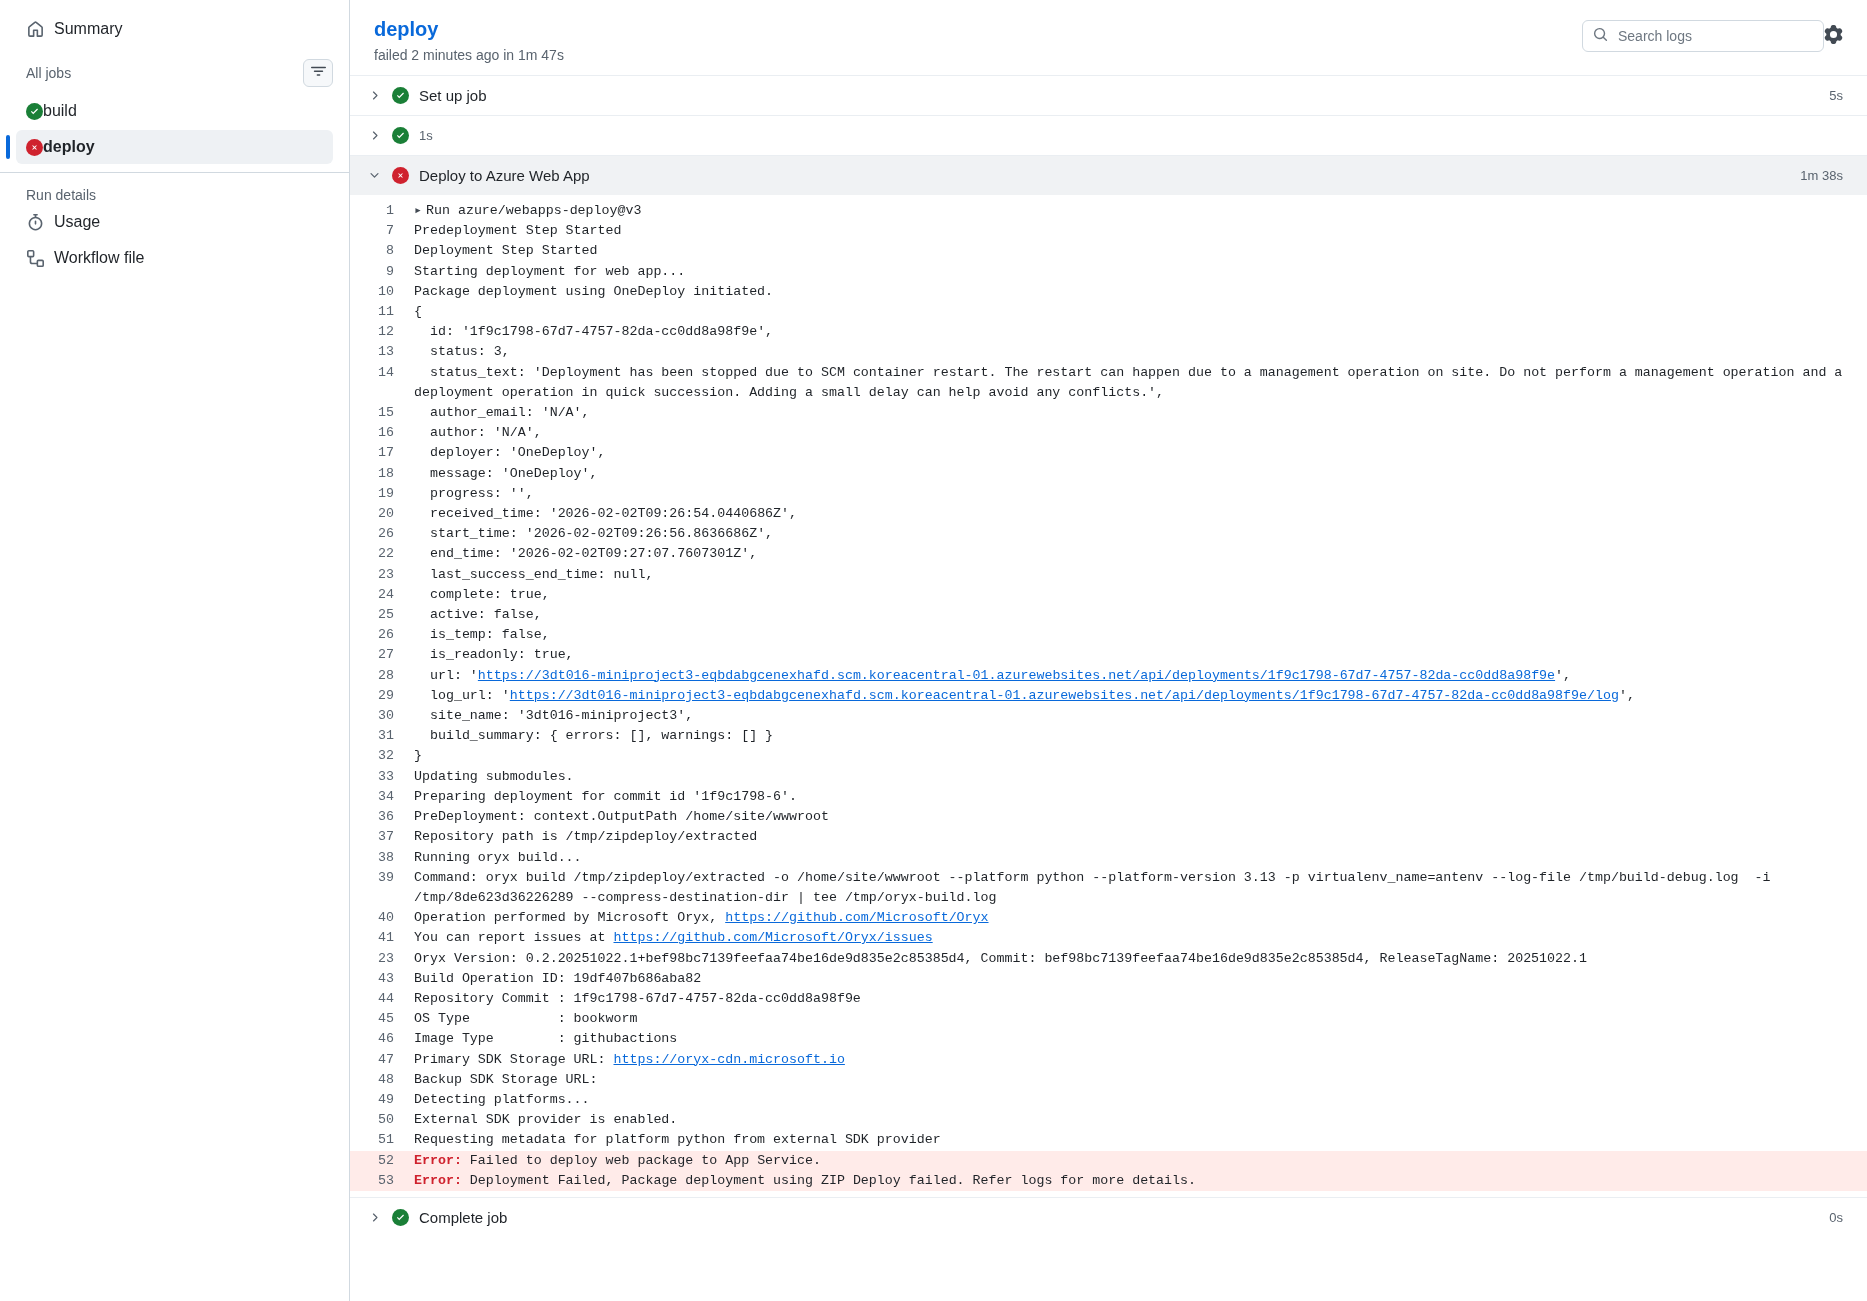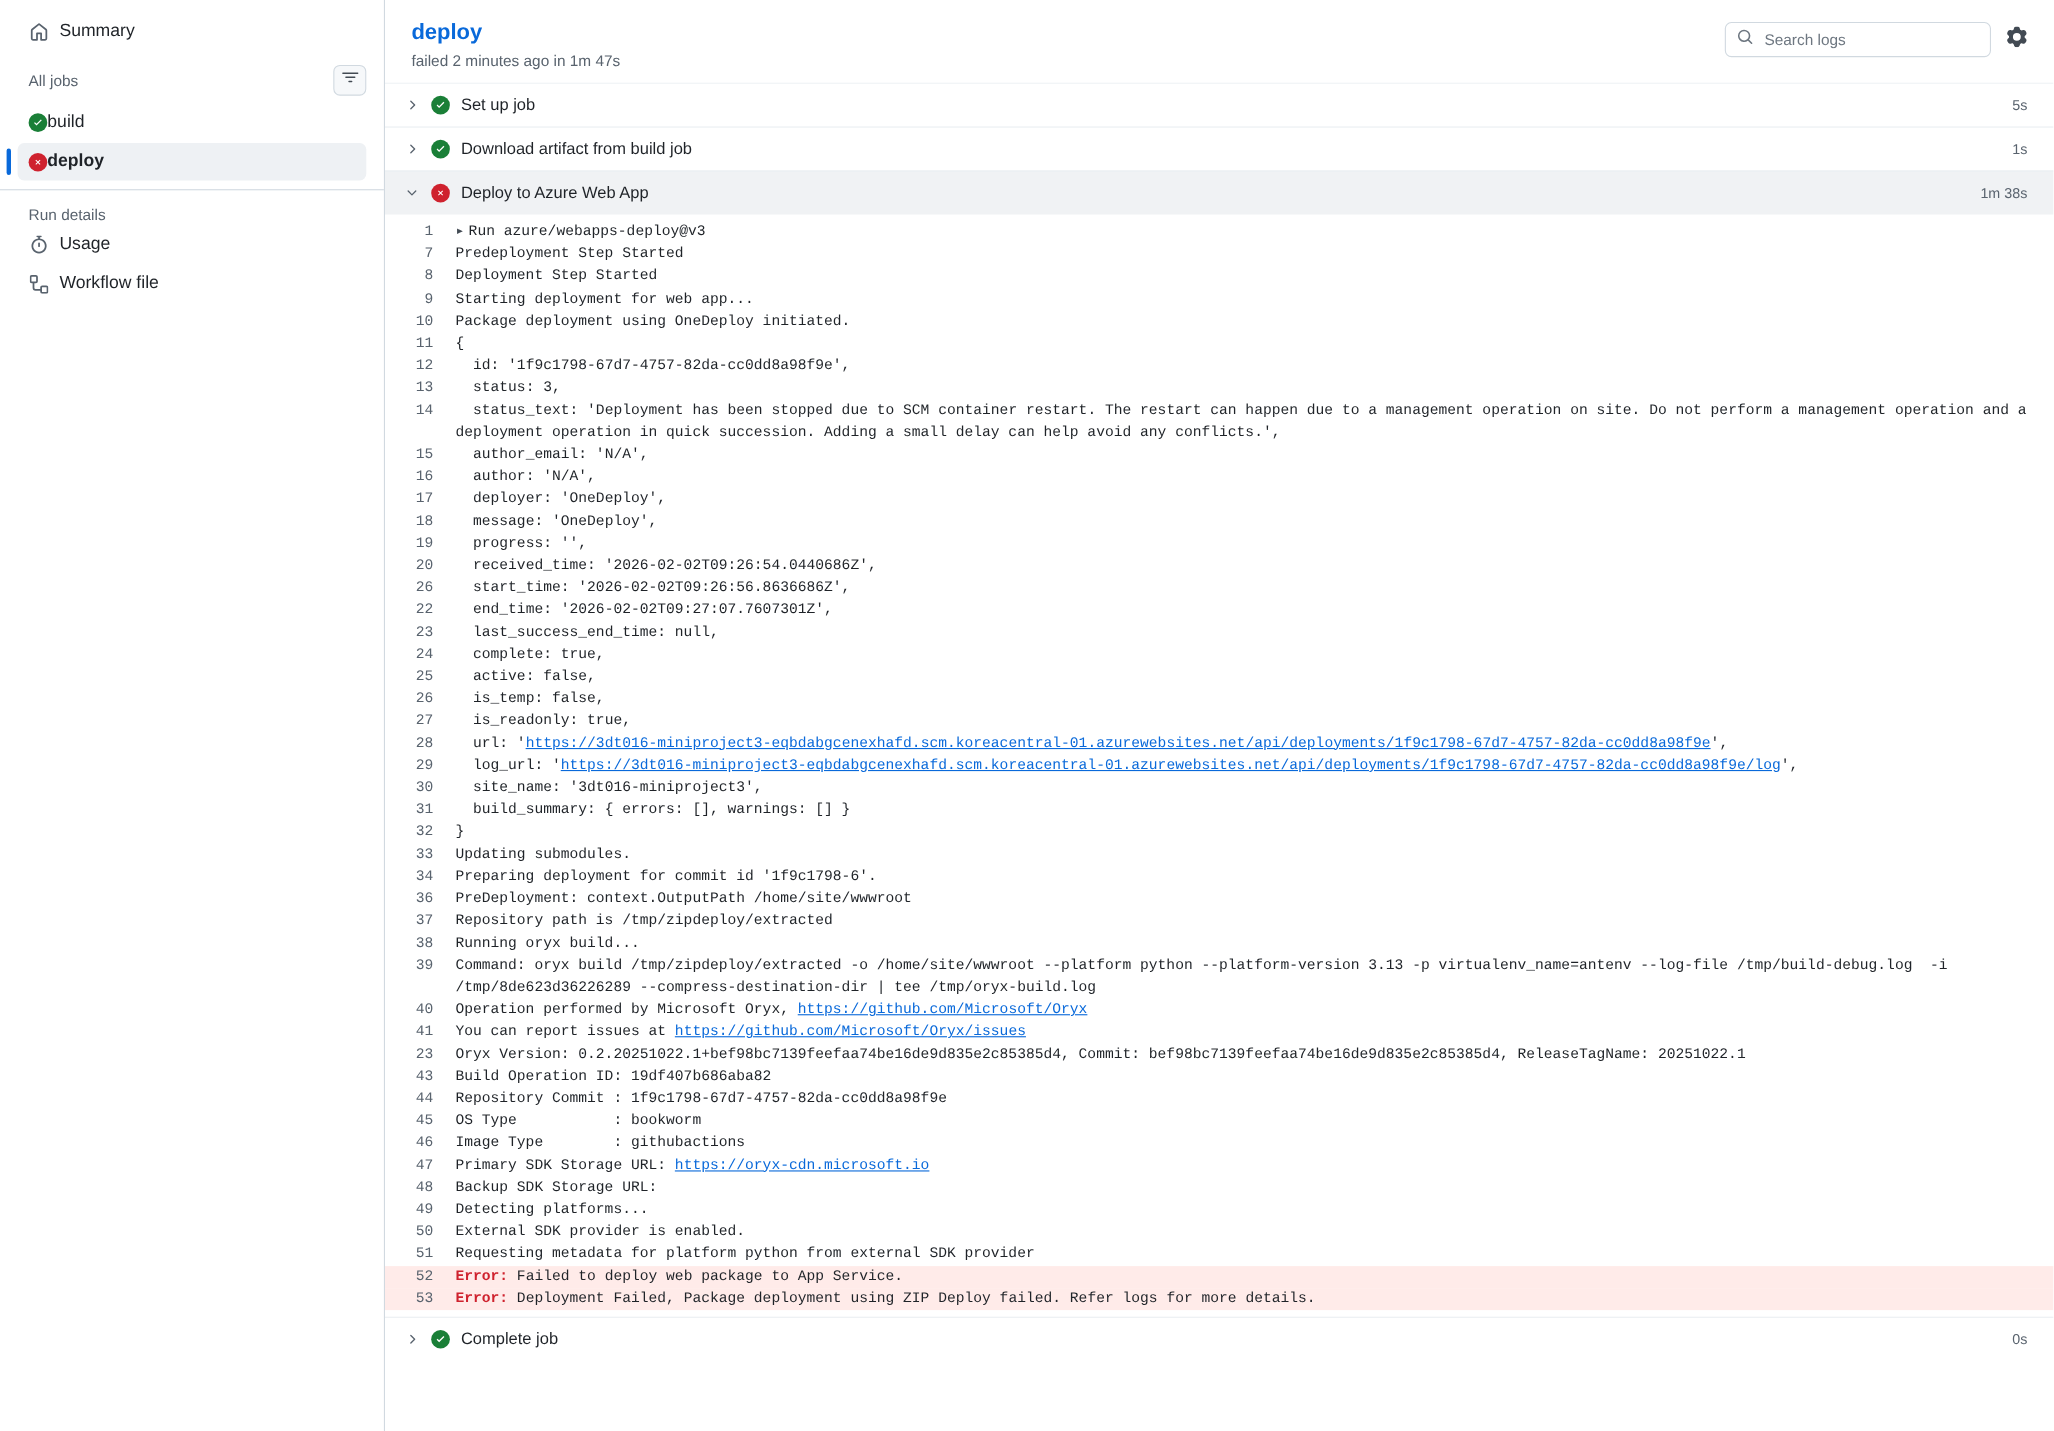--- a/index.html
+++ b/index.html
@@ -76,21 +76,21 @@
   }
 
   
   .main { flex: 1; display: flex; flex-direction: column; min-width: 0; background: #fff; }
   .main-header {
     display: flex; align-items: flex-start; justify-content: space-between;
     padding: 16px 24px 12px 24px;
   }
   .job-title { font-size: 20px; color: #0969da; font-weight: 600; line-height: 26px; cursor: pointer; }
   .job-sub { font-size: 14px; color: #59636e; margin-top: 5px; }
-  .header-right { display: flex; align-items: center; gap: 14px; margin-top: 4px; }
+  .header-right { display: flex; align-items: center; margin-top: 4px; }
   .search-box {
     width: 242px; height: 32px;
     border: 1px solid #d1d9e0;
     border-radius: 6px;
     display: flex; align-items: center;
     padding: 0 10px; gap: 8px;
     background: #fff;
   }
   .search-box input {
     border: none; outline: none; font-size: 14px; width: 100%;
@@ -250,21 +250,20 @@
         <span class="chev">
           <svg width="13" height="13" viewBox="0 0 16 16" fill="currentColor">
               <path d="M6.22 3.22a.75.75 0 0 1 1.06 0l4.25 4.25a.75.75 0 0 1 0 1.06l-4.25 4.25a.75.75 0 0 1-1.06-1.06L9.94 8 6.22 4.28a.75.75 0 0 1 0-1.06Z"></path>
             </svg>
         </span>
         <span class="status-ic ok">
           <svg width="11" height="11" viewBox="0 0 12 12" fill="#fff">
               <path d="M4.6 8.9 2.1 6.4l.9-.9 1.6 1.6 4.3-4.3.9.9z"></path>
             </svg>
         </span>
-        <span class="step-label">Download artifact from build job</span>
         <span class="step-time">1s</span>
       </div>
 
       <div class="step-head expanded">
         <span class="chev">
           <svg width="13" height="13" viewBox="0 0 16 16" fill="currentColor">
               <path d="M12.78 5.22a.749.749 0 0 1 0 1.06l-4.25 4.25a.749.749 0 0 1-1.06 0L3.22 6.28a.749.749 0 1 1 1.06-1.06L8 8.939l3.72-3.719a.749.749 0 0 1 1.06 0Z"></path>
             </svg>
         </span>
         <span class="status-ic fail">

